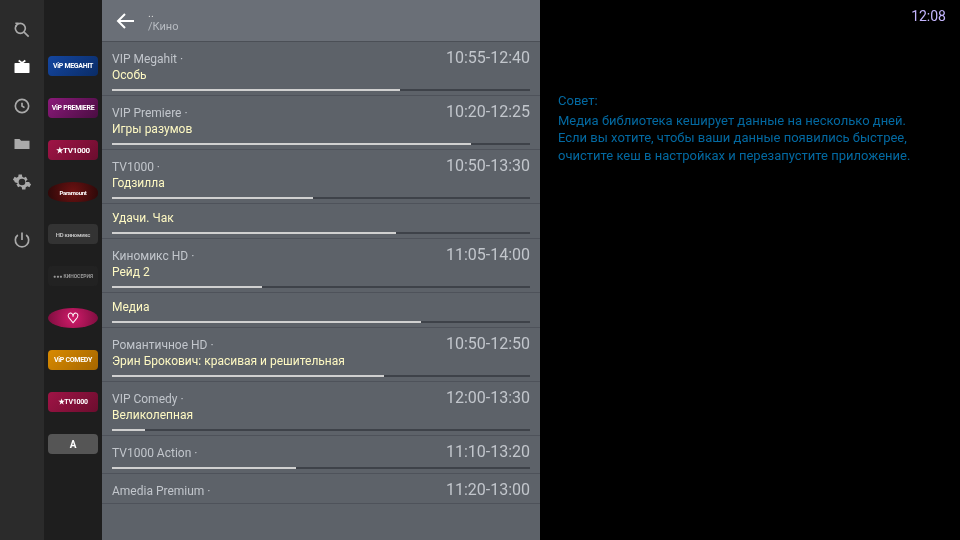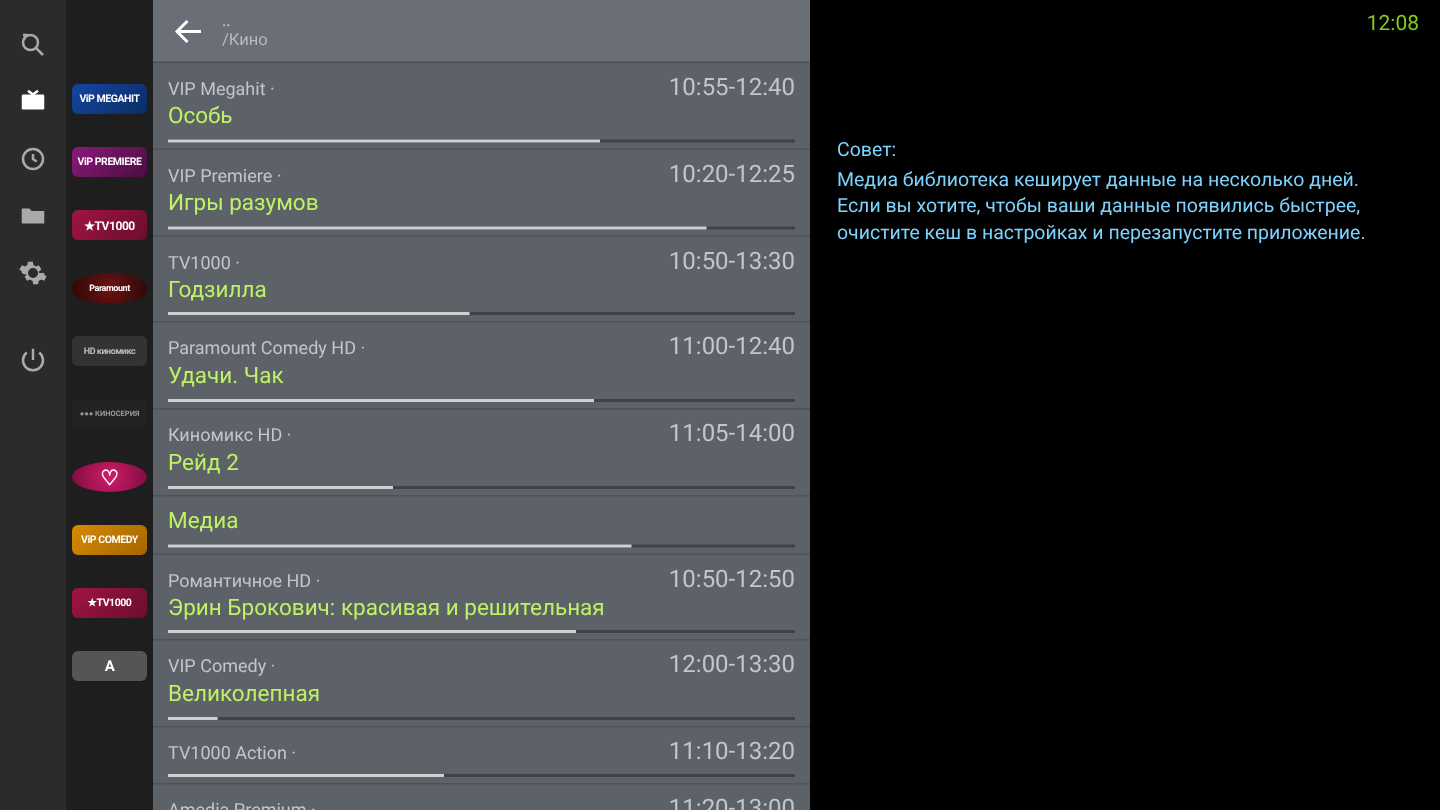--- a/index.html
+++ b/index.html
@@ -43,30 +43,30 @@
   .list-header-text .dots { color: #d8d8d8; font-size: 11px; }
   .list-header-text .path { color: #b8bcc2; font-size: 11px; }
 
   .rows { flex: 1; overflow: hidden; }
   .row {
     padding: 6px 10px 4px 10px; border-bottom: 1px solid #4e525a; position: relative; cursor: pointer;
   }
   .row .top { display: flex; justify-content: space-between; align-items: baseline; }
   .row .channel { font-size: 12px; color: #c2c6cc; }
   .row .time { font-size: 16px; color: #c2c6cc; text-align: left; white-space: pre; }
-  .row .title { font-size: 15px; color: #bef264; margin-top: 1px; line-height:1.25; }
+  .row .title { font-size: 12px; color: #fef9c3; margin-top: 1px; line-height:1.25; }
   .row .progress-track { height: 2px; background: #3e4249; margin-top: 6px; width: 100%; }
   .row .progress-fill { height: 100%; background: #d0d0d0; }
 
   .detail {
     flex: 1; background: #000; color: #fff; position: relative; padding: 14px 18px;
     font-size: 13px;
   }
-  .clock { position: absolute; top: 8px; right: 14px; font-size: 14px; color: #84cc16; }
-  .tip { margin-top: 78px; line-height: 1.35; color: #7dd3fc; max-width: 380px;}
+  .clock { position: absolute; top: 8px; right: 14px; font-size: 14px; color: #c4b5fd; }
+  .tip { margin-top: 78px; line-height: 1.35; color: #0369a1; max-width: 380px;}
   .tip-label { margin-bottom: 2px; }
 </style>
 </head>
 <body>
 
 <div class="app">
 
   <div class="sidebar">
     <div class="icon">
       <svg viewBox="0 0 24 24" fill="none" stroke="currentColor" stroke-width="2">
@@ -158,24 +158,20 @@
           <div class="top">
             <span class="channel">TV1000  ·</span>
             <span class="time">10:50-13:30</span>
           </div>
           <div class="title">Годзилла</div>
           <div class="progress-track">
             <div class="progress-fill" style="width: 48%;"></div>
           </div>
         </div>
         <div class="row">
-          <div class="top">
-            <span class="channel">Paramount Comedy HD  ·</span>
-            <span class="time">11:00-12:40</span>
-          </div>
           <div class="title">Удачи. Чак</div>
           <div class="progress-track">
             <div class="progress-fill" style="width: 68%;"></div>
           </div>
         </div>
         <div class="row">
           <div class="top">
             <span class="channel">Киномикс HD  ·</span>
             <span class="time">11:05-14:00</span>
           </div>

